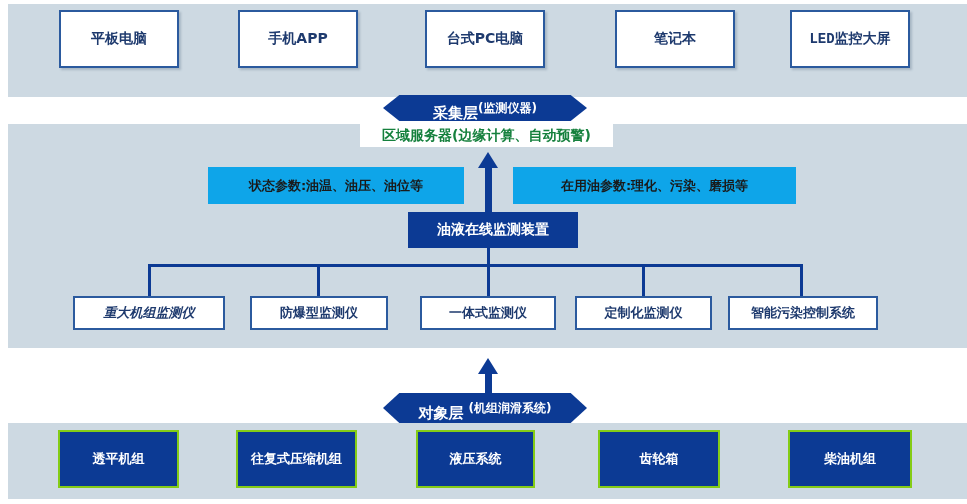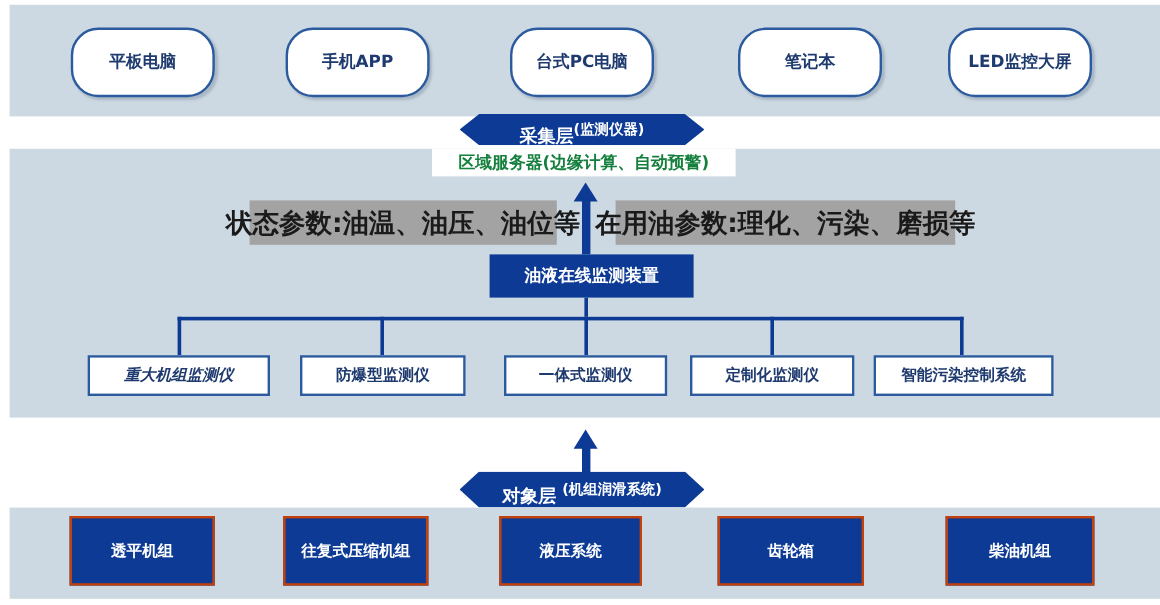--- a/index.html
+++ b/index.html
@@ -11,45 +11,45 @@
   .band-top{top:4px;height:93px;}
   .band-mid{top:124px;height:224px;}
   .band-bot{top:423px;height:76px;}
 
   .wbox{ 
     position:absolute;box-sizing:border-box;background:#ffffff;
     border:2px solid #2b5a9e;color:#1e3a6e;font-weight:bold;font-size:14px;
     display:flex;align-items:center;justify-content:center;
     box-shadow:2px 2px 2px rgba(100,120,140,0.35);
   }
-  .top-box{top:23px;height:58px;width:120px;border-radius:23px;}
+  .top-box{top:10px;height:58px;width:120px;}
   .mon-box{top:296px;height:34px;font-size:13px;box-shadow:none;}
 
   .nbox{ 
     position:absolute;box-sizing:border-box;background:#0c3a94;color:#ffffff;
     font-weight:bold;font-size:14px;display:flex;align-items:center;justify-content:center;
   }
-  .bot-box{top:430px;height:58px;border:2px solid #c2410c;font-size:13px;}
+  .bot-box{top:430px;height:58px;border:2px solid #84cc16;font-size:13px;}
 
   .banner{
     position:absolute;background:#0c3a94;color:#ffffff;display:flex;
     align-items:center;justify-content:center;white-space:nowrap;
     clip-path:polygon(0% 50%,8% 0%,92% 0%,100% 50%,92% 100%,8% 100%);
   }
   .banner .t1{font-size:15px;font-weight:bold;margin-top:10px;}
   .banner .t2{font-size:12px;font-weight:bold;}
 
   .server-strip{
     position:absolute;left:360px;top:124px;width:253px;height:23px;background:#ffffff;
     color:#15803d;font-weight:bold;font-size:14px;display:flex;align-items:center;justify-content:center;
     white-space:nowrap;
   }
   .param{
-    position:absolute;top:167px;height:37px;background:#a3a3a3;color:#1a1a1a;
-    font-weight:bold;font-size:22px;display:flex;align-items:center;justify-content:center;
+    position:absolute;top:167px;height:37px;background:#0ea5e9;color:#1a1a1a;
+    font-weight:bold;font-size:13px;display:flex;align-items:center;justify-content:center;
     white-space:nowrap;
   }
   .line{position:absolute;background:#0c3a94;}
   .arrow-head{
     position:absolute;width:0;height:0;
     border-left:10px solid transparent;border-right:10px solid transparent;
     border-bottom:16px solid #0c3a94;
   }
 </style>
 </head>
@@ -66,21 +66,21 @@
     </div>
   <div class="wbox top-box" style="left:238px;">
       <span>手机APP</span>
     </div>
   <div class="wbox top-box" style="left:425px;">
       <span>台式PC电脑</span>
     </div>
   <div class="wbox top-box" style="left:615px;">
       <span>笔记本</span>
     </div>
-  <div class="wbox top-box" style="left:790px;">
+  <div class="wbox top-box" style="left:790px;font-family:Liberation Mono, monospace;">
       <span>LED监控大屏</span>
     </div>
 
   <div class="banner" style="left:383px;top:95px;width:204px;height:26px;">
     <span class="t1">采集层</span>
       <span class="t2">(监测仪器)</span>
   </div>
 
   <div class="server-strip">
     <span>区域服务器(边缘计算、自动预警)</span>

